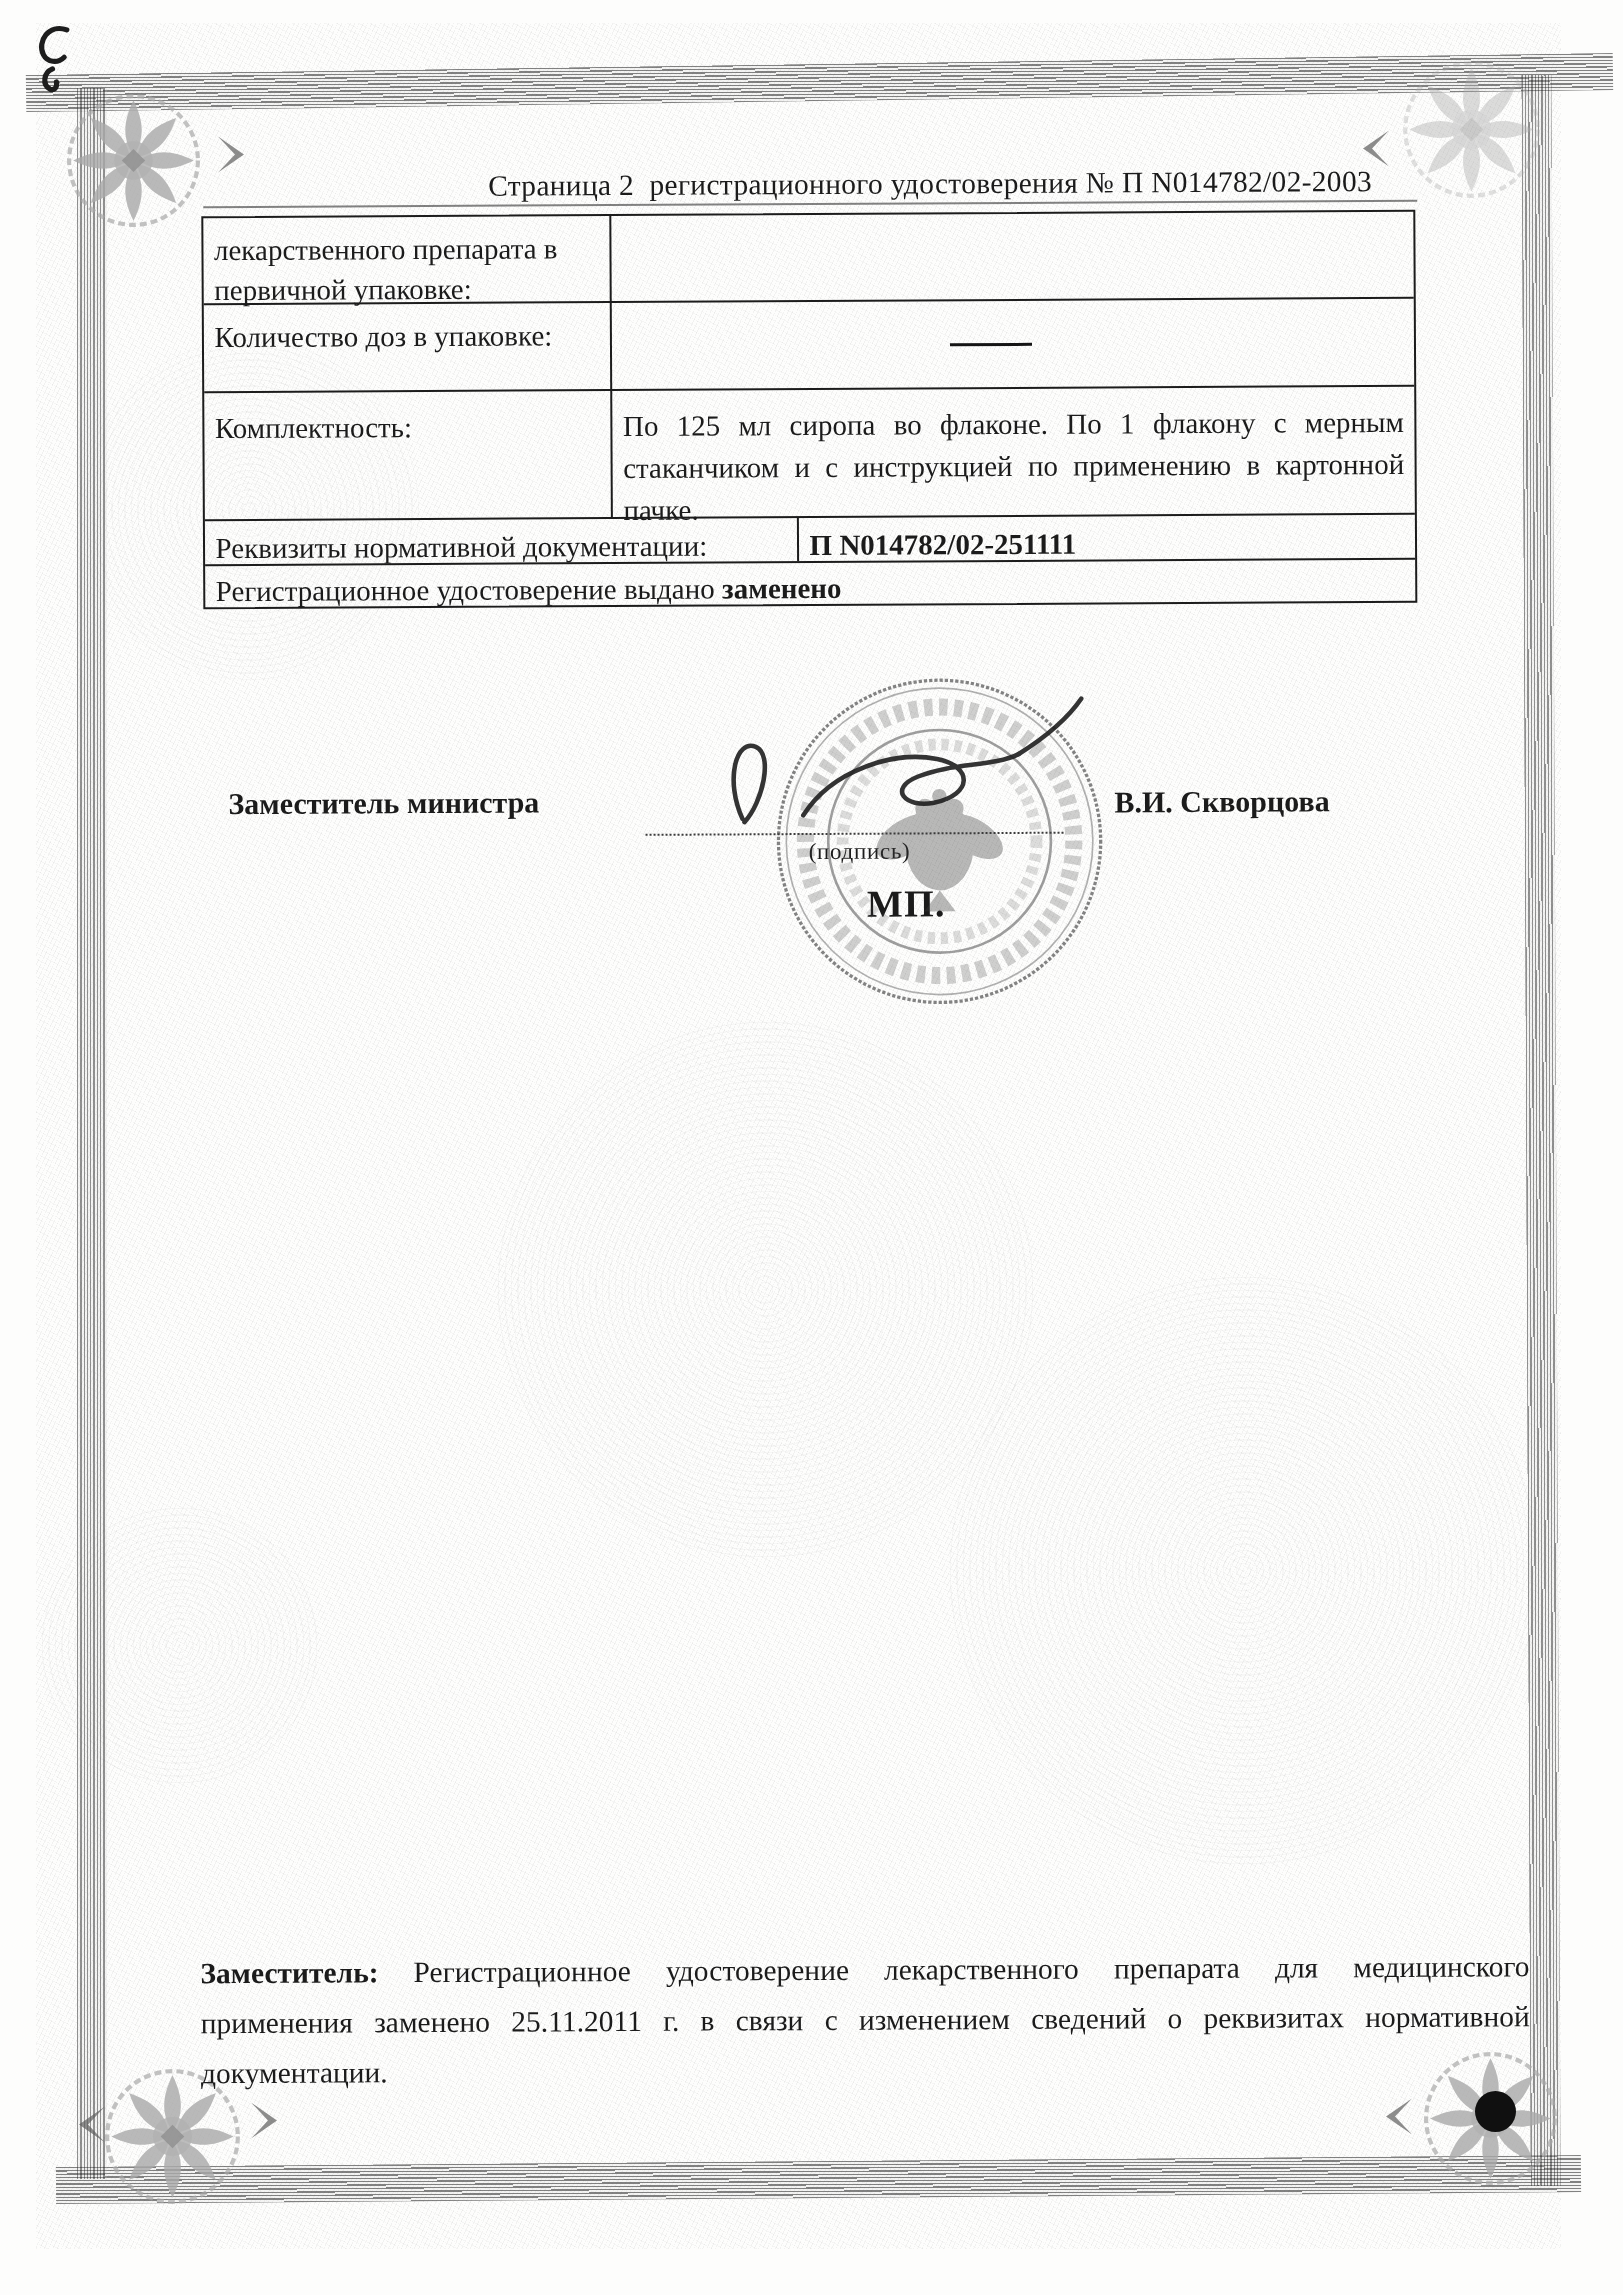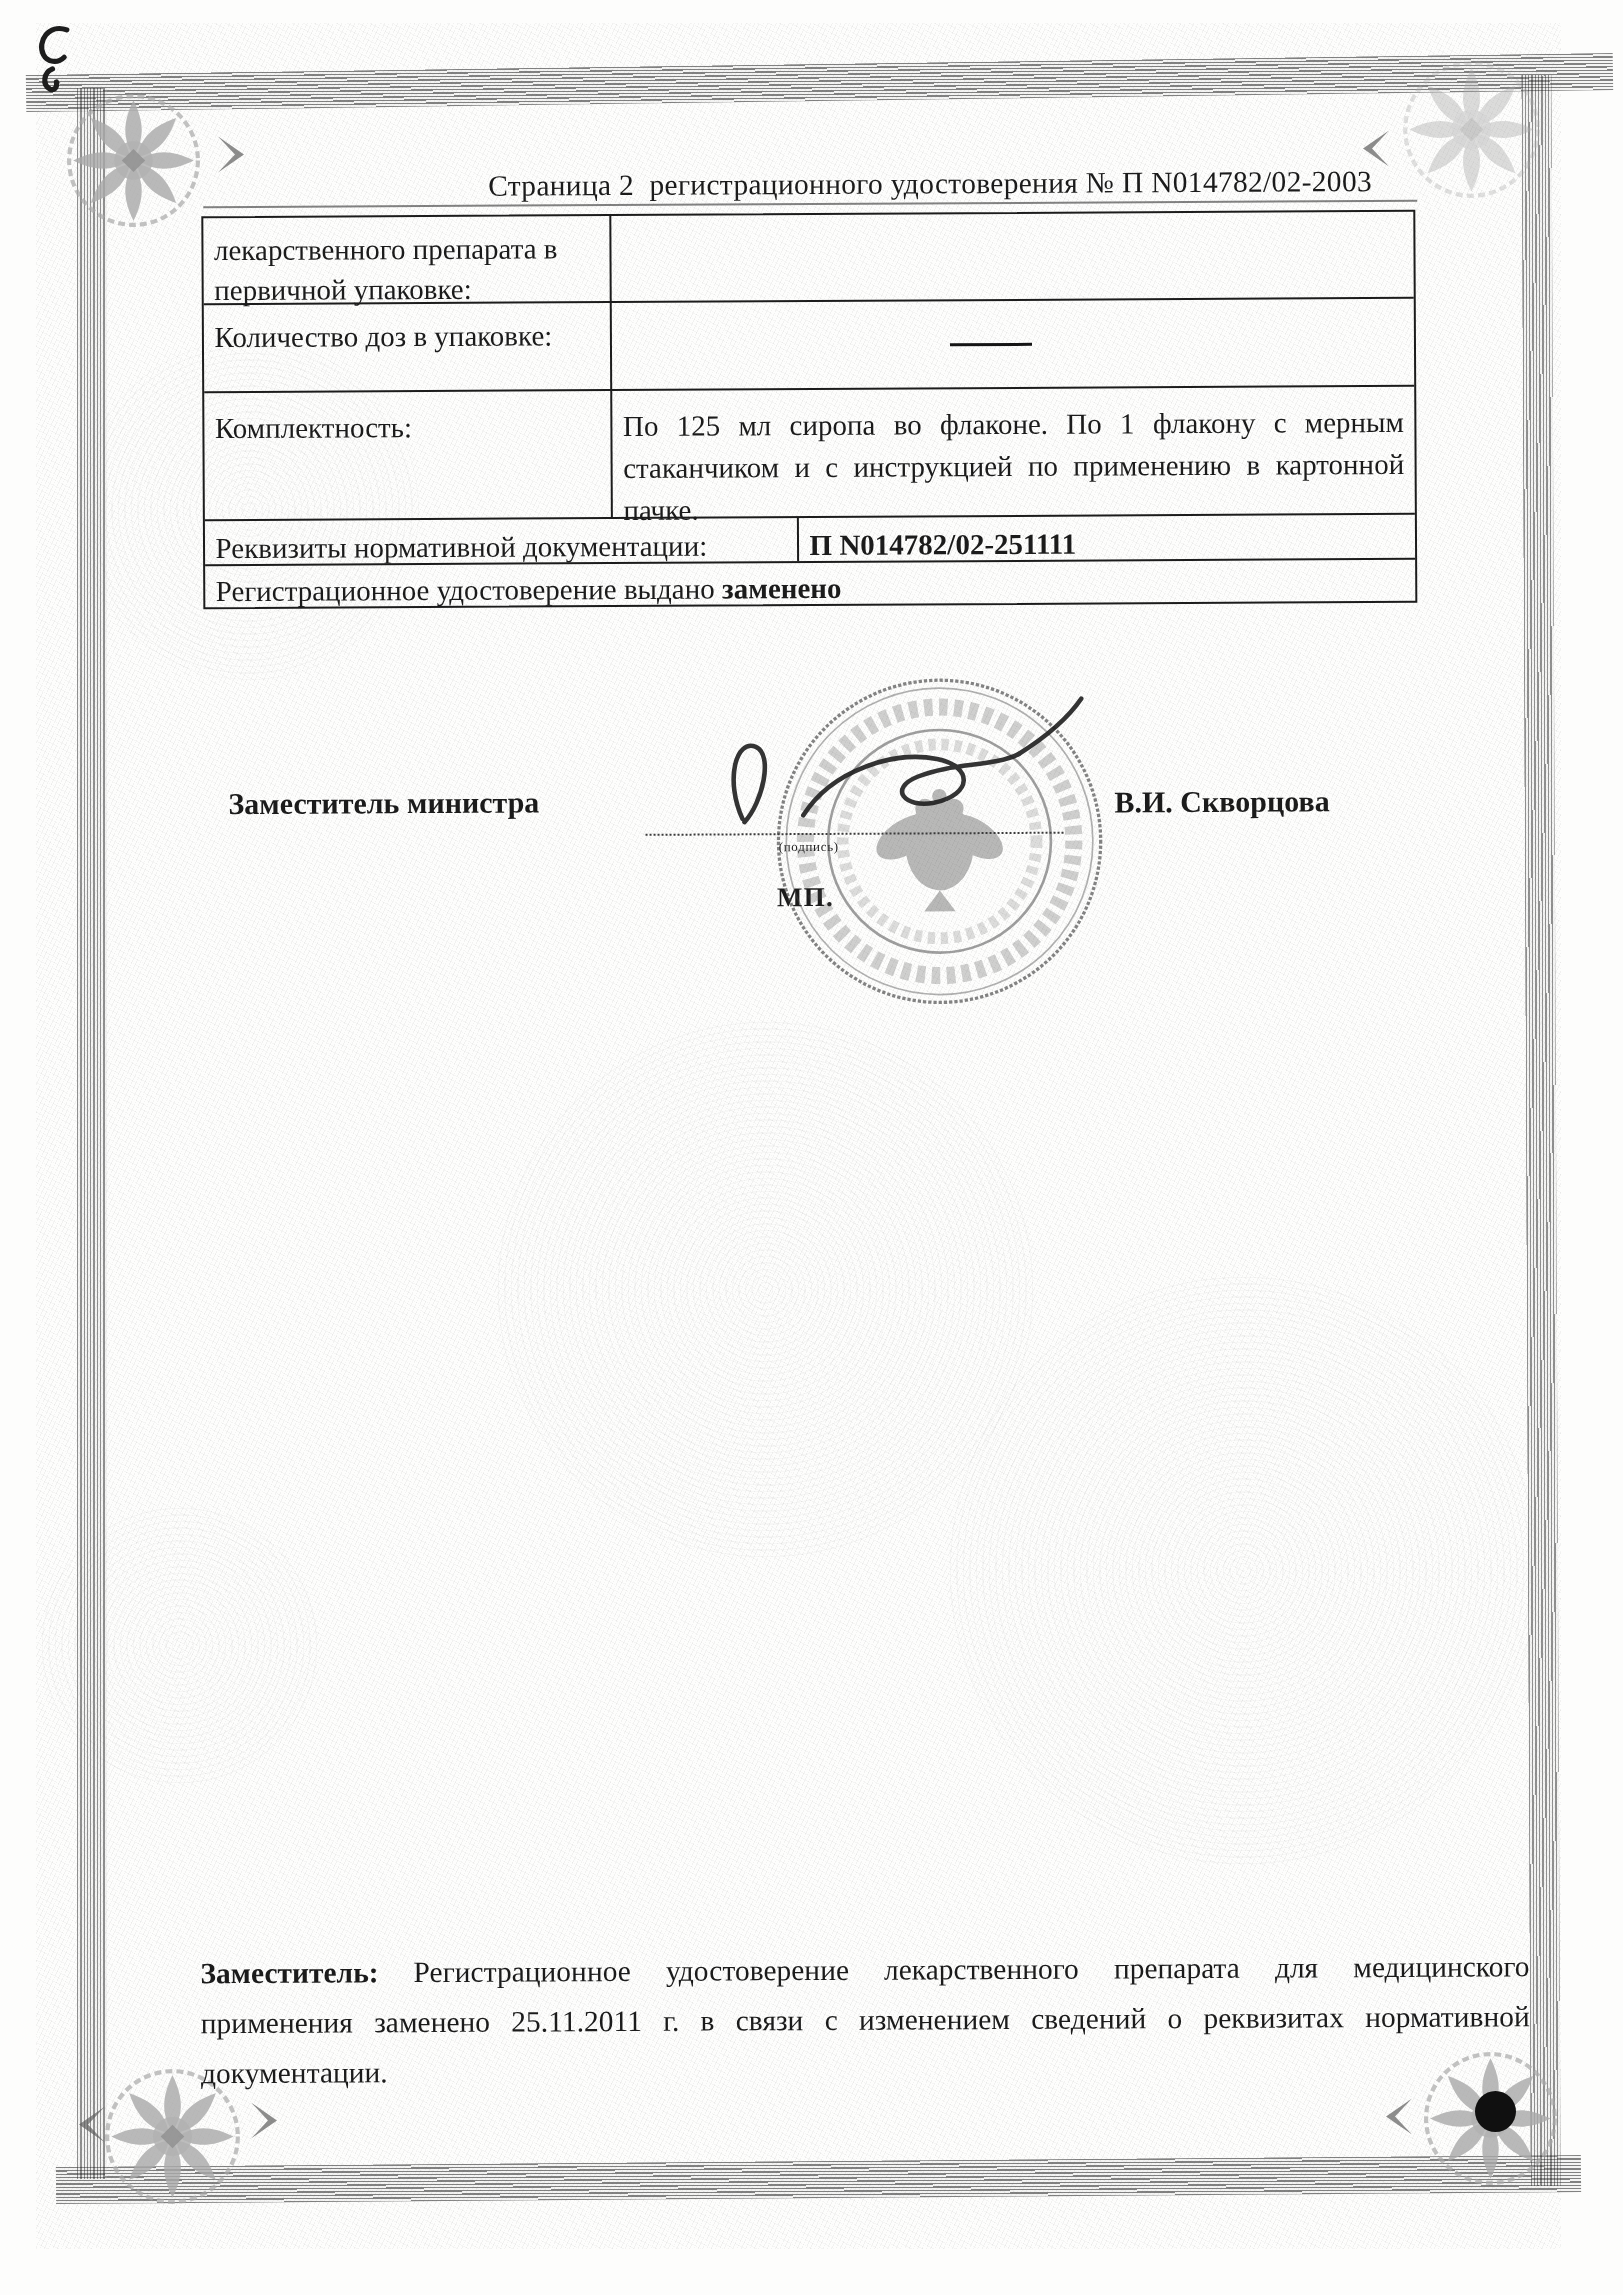--- a/index.html
+++ b/index.html
@@ -51,22 +51,22 @@
   .r4 .td{padding-top:6.5px;}
   .r4 .val{font-weight:700;}
   .r5 .td{padding-top:5.2px;width:100%;}
   .dash{display:inline-block;width:82px;height:3.3px;background:#151515;color:transparent;
         overflow:hidden;vertical-align:top;margin-left:327px;margin-top:30px;}
   .b{font-weight:700;}
 
   .sig-title{position:absolute;left:230px;top:784px;font-size:30px;font-weight:700;}
   .sig-name{position:absolute;left:1116px;top:787px;font-size:30px;font-weight:700;}
   .sig-line{position:absolute;left:647px;top:833px;width:418px;height:0;border-top:2px dotted #3c3c3c;}
-  .sig-caption{position:absolute;left:780px;top:839px;font-size:13px;letter-spacing:0.7px;}
-  .seal-mark{position:absolute;left:778px;top:882px;font-size:27px;font-weight:700;letter-spacing:1.3px;}
+  .sig-caption{position:absolute;left:810px;top:839px;font-size:23px;letter-spacing:0.7px;}
+  .seal-mark{position:absolute;left:868px;top:882px;font-size:38px;font-weight:700;letter-spacing:1.3px;}
   .stamp{position:absolute;left:774px;top:675px;opacity:.85;}
   .scribble{position:absolute;left:713px;top:691px;opacity:.9;}
 
   .note{position:absolute;left:196px;top:1945px;width:1329px;font-size:29.5px;line-height:50px;}
   .note .jl{text-align:justify;text-align-last:justify;}
 </style>
 </head>
 <body>
 
 <div class="page">

